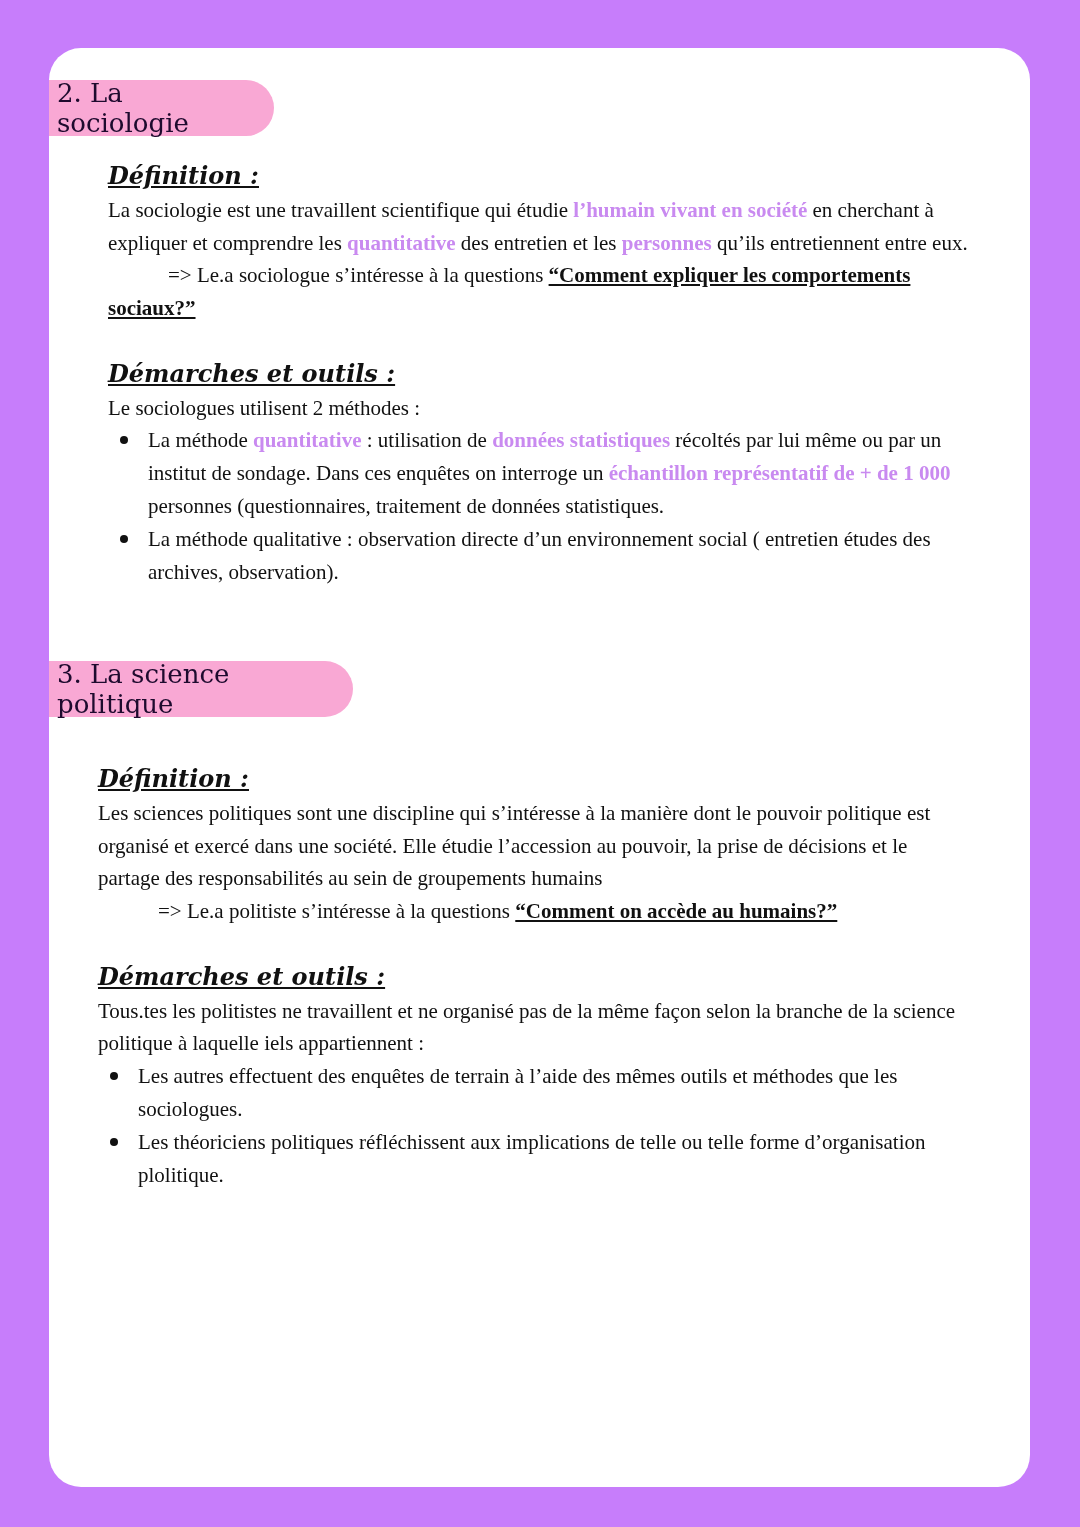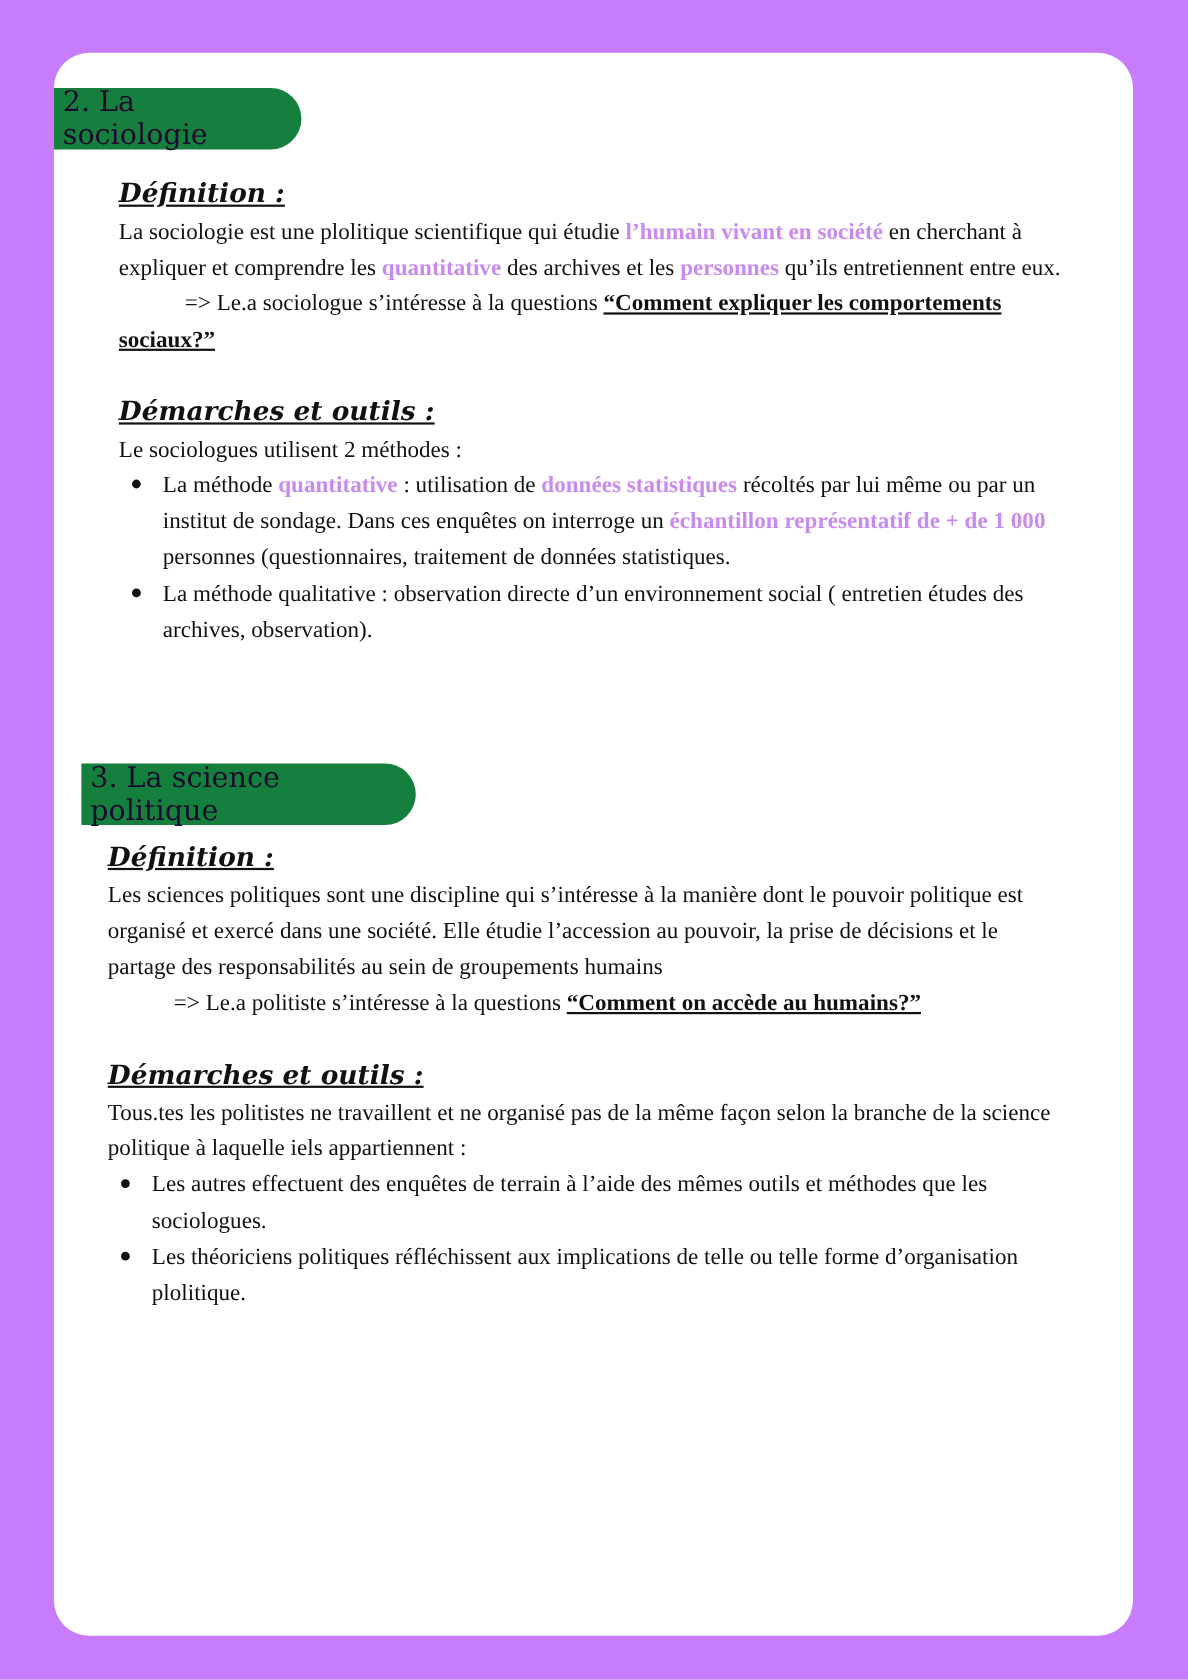--- a/index.html
+++ b/index.html
@@ -15,21 +15,21 @@
     position: absolute;
     left: 49px; top: 48px;
     width: 981px; height: 1439px;
     background: #ffffff;
     border-radius: 32px;
   }
   .section-pill {
     position: absolute;
     left: 49px;
     height: 56px;
-    background: #15803d;
+    background: #f9a8d4;
     border-radius: 0 28px 28px 0;
     display: flex; align-items: center;
     padding-left: 8px; padding-right: 24px;
     font-family: "DejaVu Serif", serif;
     font-size: 26px;
     color: #1e0a2e;
     box-sizing: border-box;
   }
   .block {
     position: absolute;
@@ -57,32 +57,32 @@
 <body>
 
 <div class="card"></div>
 
 <div class="section-pill" style="top:80px; width:225px;">
   <span>2. La sociologie</span>
 </div>
 
 <div class="block" style="left:108px; top:160px; width:870px;">
   <p><span class="heading">Définition :</span></p>
-  <p><span>La sociologie est une plolitique scientifique qui étudie </span><span class="hl">l’humain vivant en société</span><span> en cherchant à expliquer et comprendre les </span><span class="hl">quantitative</span><span> des archives et les </span><span class="hl">personnes</span><span> qu’ils entretiennent entre eux.</span></p>
+  <p><span>La sociologie est une travaillent scientifique qui étudie </span><span class="hl">l’humain vivant en société</span><span> en cherchant à expliquer et comprendre les </span><span class="hl">quantitative</span><span> des entretien et les </span><span class="hl">personnes</span><span> qu’ils entretiennent entre eux.</span></p>
   <p><span class="indent">=&gt; Le.a sociologue s’intéresse à la questions </span><span class="q">“Comment expliquer les comportements sociaux?”</span></p>
   <div class="gap"></div>
   <p><span class="heading">Démarches et outils :</span></p>
   <p>Le sociologues utilisent 2 méthodes :</p>
   <ul class="bullets">
     <li><span class="dot"></span><span>La méthode </span><span class="hl">quantitative</span><span> : utilisation de </span><span class="hl">données statistiques</span><span> récoltés par lui même ou par un institut de sondage. Dans ces enquêtes on interroge un </span><span class="hl">échantillon représentatif de + de 1 000</span><span> personnes (questionnaires, traitement de données statistiques.</span></li>
     <li><span class="dot"></span><span>La méthode qualitative : observation directe d’un environnement social ( entretien études des archives, observation).</span></li>
   </ul>
 </div>
 
-<div class="section-pill" style="top:694px; width:304px;margin-left:25px;">
+<div class="section-pill" style="top:661px; width:304px;">
   <span>3. La science politique</span>
 </div>
 
 <div class="block" style="left:98px; top:763px; width:870px;">
   <p><span class="heading">Définition :</span></p>
   <p>Les sciences politiques sont une discipline qui s’intéresse à la manière dont le pouvoir politique est organisé et exercé dans une société. Elle étudie l’accession au pouvoir, la prise de décisions et le partage des responsabilités au sein de groupements humains</p>
   <p><span class="indent">=&gt; Le.a politiste s’intéresse à la questions </span><span class="q">“Comment on accède au humains?”</span></p>
   <div class="gap"></div>
   <p><span class="heading">Démarches et outils :</span></p>
   <p>Tous.tes les politistes ne travaillent et ne organisé pas de la même façon selon la branche de la science politique à laquelle iels appartiennent :</p>

